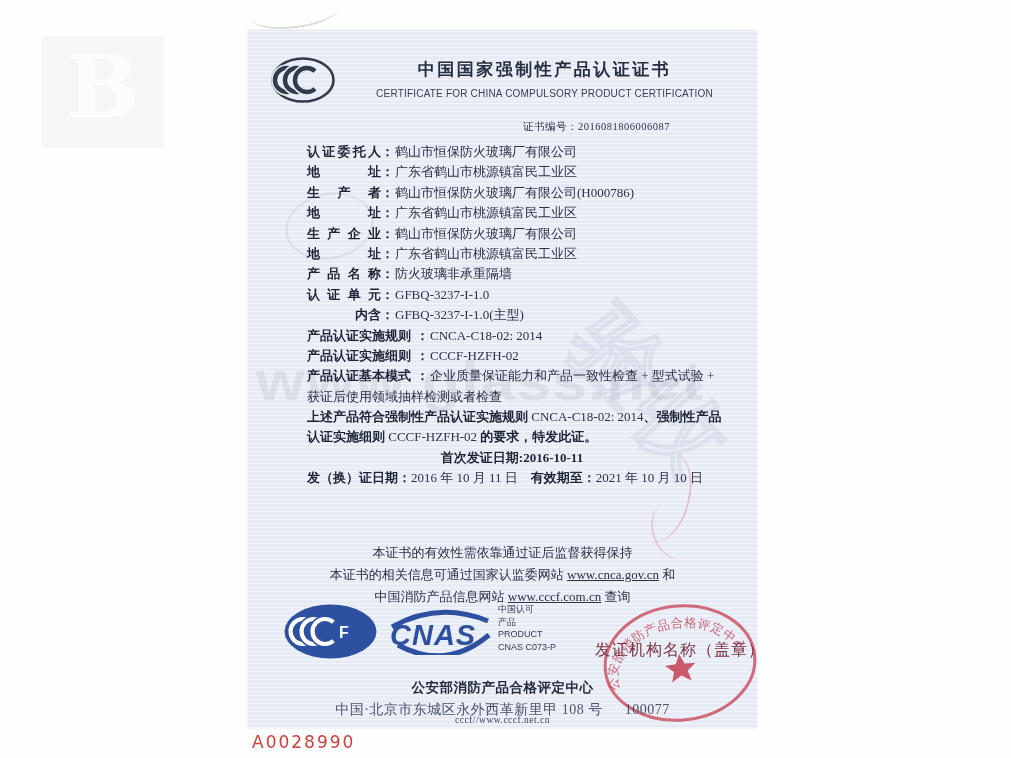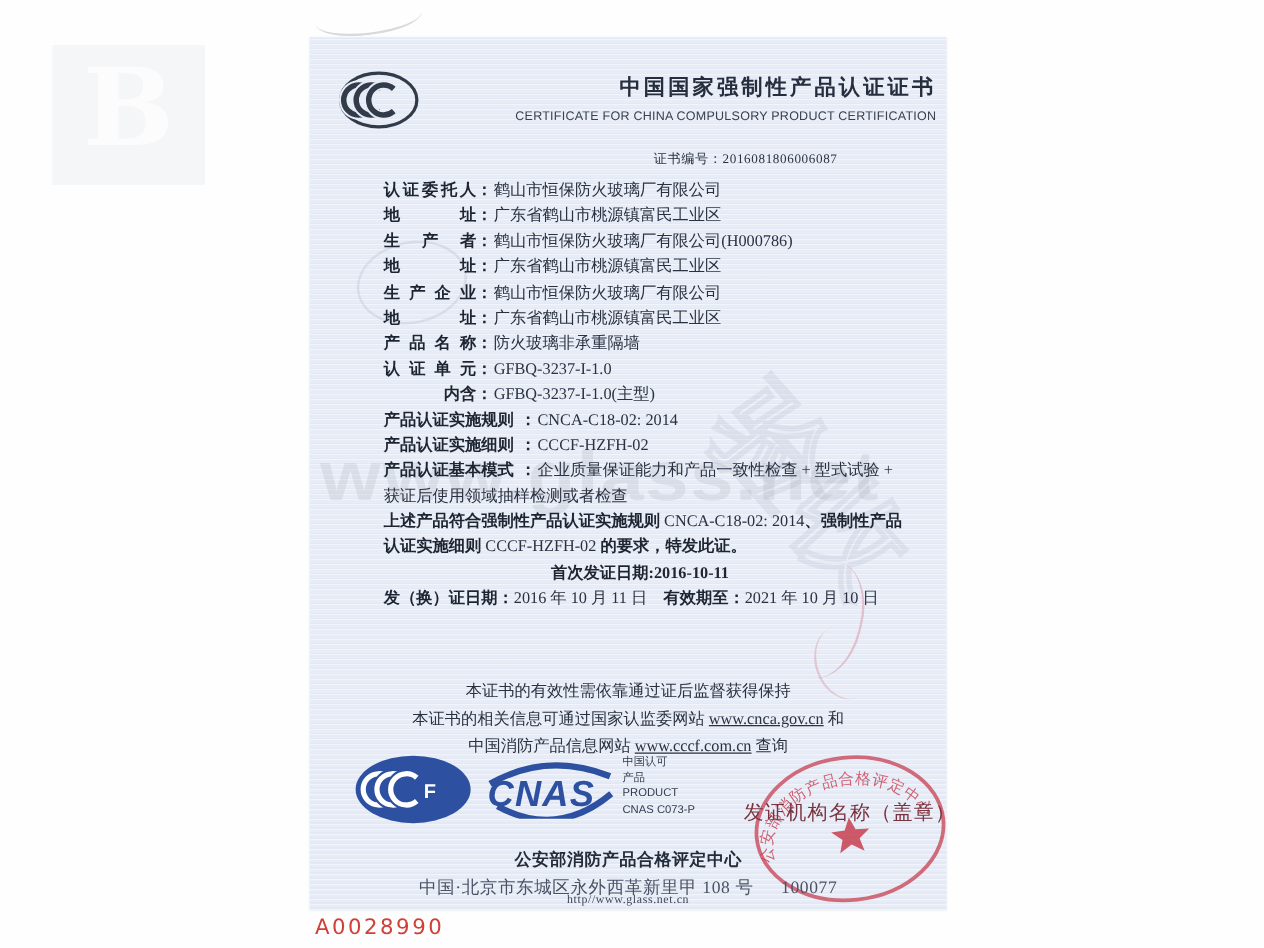--- a/index.html
+++ b/index.html
@@ -49,21 +49,21 @@
     border-right:2px solid rgba(214,120,136,.38);border-radius:48%;
     transform:rotate(14deg);
   }
   .red-scribble-2{
     position:absolute;left:404px;top:470px;width:46px;height:60px;
     border-left:2px solid rgba(214,120,136,.32);border-radius:50%;
     transform:rotate(-20deg);
   }
   
   .ccc-logo{position:absolute;left:22px;top:26px;}
-  .title-block{position:absolute;left:92px;right:8px;top:28px;text-align:right;}
+  .title-block{position:absolute;left:92px;right:8px;top:28px;text-align:center;}
   .cert-title{
     font-size:17px;font-weight:bold;letter-spacing:2.5px;color:#262e3e;
     white-space:nowrap;
   }
   .cert-subtitle{
     margin-top:7px;font-size:10px;letter-spacing:.2px;color:#39414f;
     font-family:"Liberation Sans",sans-serif;white-space:nowrap;
   }
   .certno{
     position:absolute;left:275px;top:90px;font-size:10.5px;color:#2b3342;
@@ -208,16 +208,16 @@
       <text font-size="12.5" fill="rgba(196,48,66,0.8)" letter-spacing="0.5" font-family="Liberation Serif, serif">
         <textPath href="#sealarc" startOffset="2%">公安部消防产品合格评定中心</textPath>
       </text>
       <polygon points="80,53 84.4,62.9 95.3,63.4 86.9,70.3 89.8,80.7 80,74.6 70.2,80.7 73.1,70.3 64.7,63.4 75.6,62.9" fill="rgba(196,48,66,0.85)"></polygon>
     </g>
   </svg>
   <div class="issuer-label">发证机构名称（盖章）</div>
 
   <div class="org-name">公安部消防产品合格评定中心</div>
   <div class="address"><span>中国·北京市东城区永外西革新里甲 108 号</span><span class="postcode">100077</span></div>
-  <div class="site-url">http//www.glass.net.cn</div>
+  <div class="site-url">cccf//www.cccf.net.cn</div>
 </div>
 
 <div class="serial">A0028990</div>
 
 </body></html>

